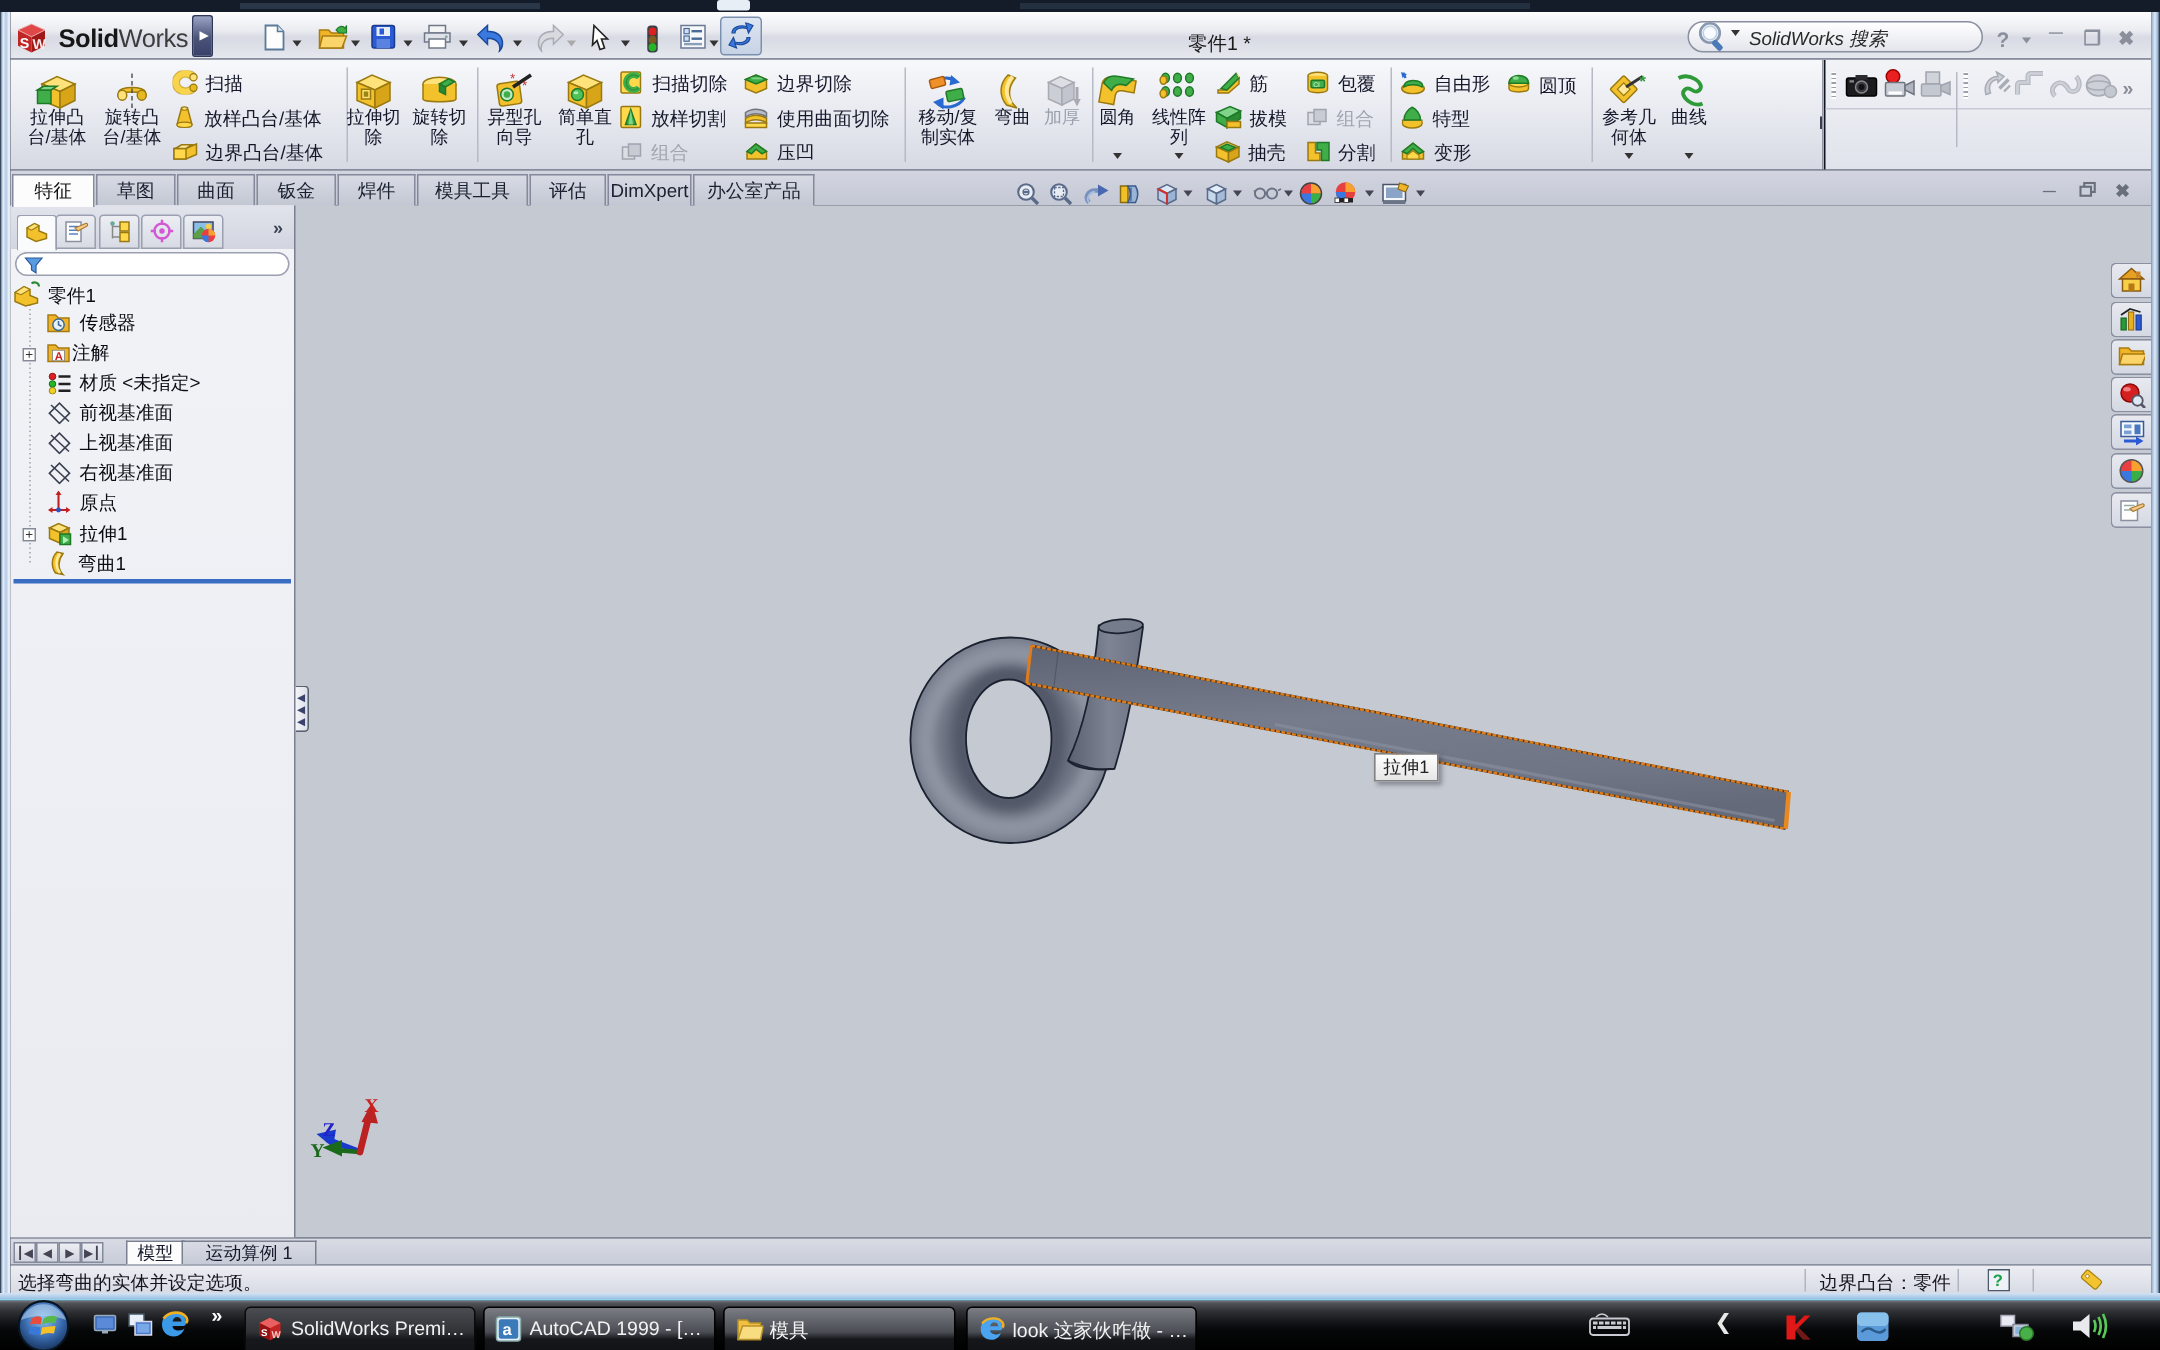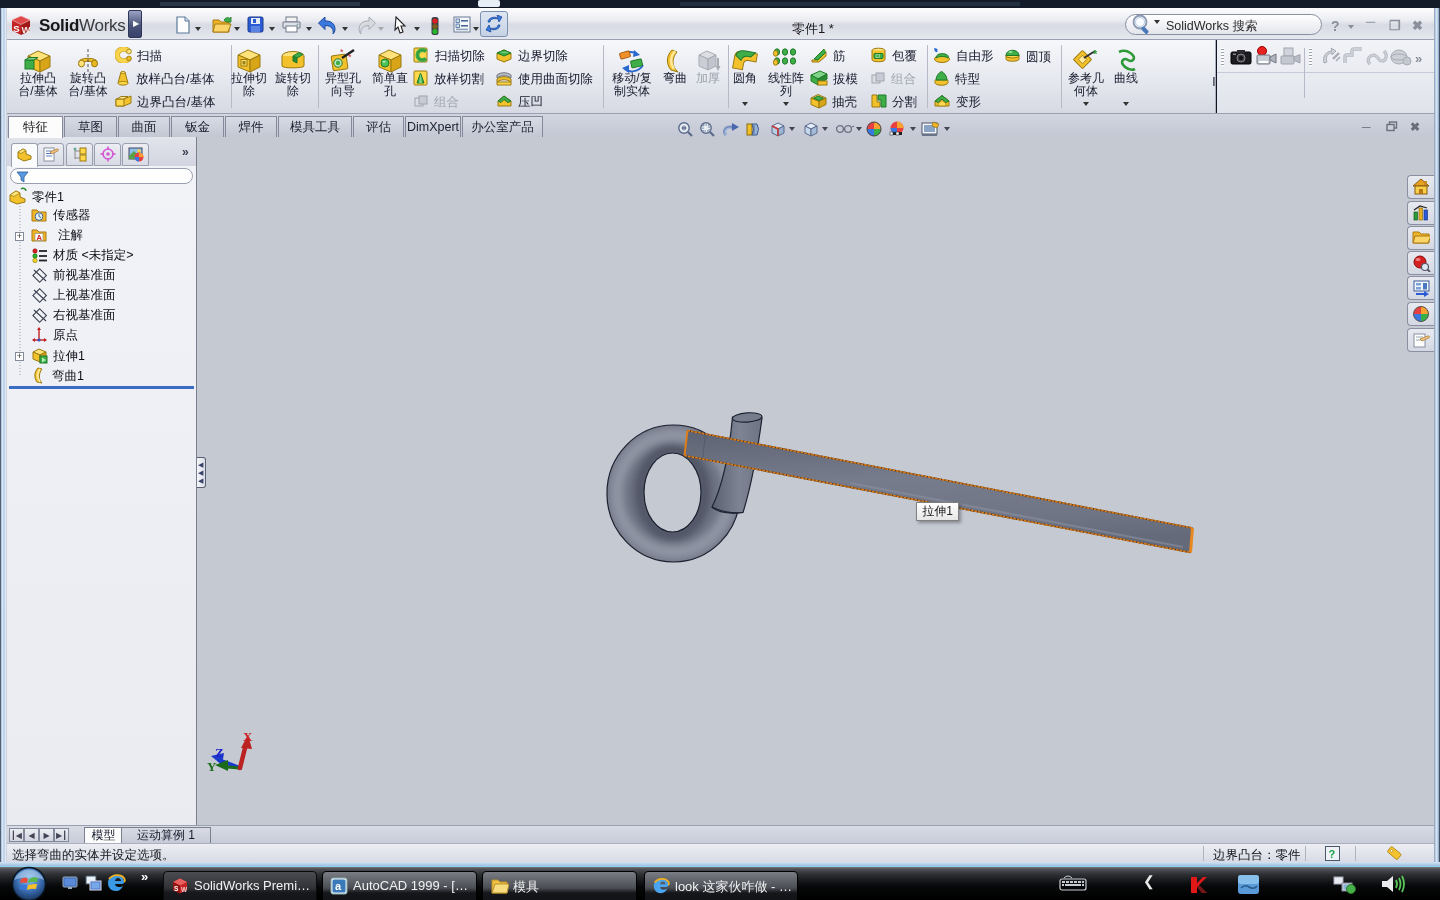--- a/index.html
+++ b/index.html
@@ -14,21 +14,21 @@
 #bb { position:absolute; left:0; top:862px; width:1440px; height:4px;
   background:linear-gradient(#d4e4f4,#9cc0e2); }
 
 #titlebar { position:absolute; left:7px; top:8px; width:1427px; height:32px;
   background:linear-gradient(#fdfdfe,#ebecf1 40%,#d8dae4 55%,#e6e8ef); border-bottom:1px solid #9aa0b0; }
 #titlebar .ti { position:absolute; top:8px; }
 .ddt { position:absolute; top:19px; width:0; height:0; border-left:3.5px solid transparent; border-right:3.5px solid transparent; border-top:4px solid #333; }
 .ddt.gray { border-top-color:#aaa; }
 #doctitle { position:absolute; left:785px; top:12px; font-size:13px; color:#1a1a1a; }
 #searchbox { position:absolute; left:1118px; top:6px; width:197px; height:21px; background:linear-gradient(#ffffff,#e4e5ec); border:1px solid #8a90a0; border-radius:11px; }
-#searchbox .stext { position:absolute; left:40px; top:3px; font-size:12.5px; color:#2a2a2a; }
+#searchbox .stext { position:absolute; left:40px; top:3px; font-size:12.5px; color:#2a2a2a;font-style:italic; }
 .winbtn { position:absolute; top:10px; font-size:13px; color:#8a8f9c; font-weight:bold; }
 
 #ribbon { position:absolute; left:7px; top:40px; width:1209px; height:73px;
   background:linear-gradient(#f7f8fb,#e6e8ef 55%,#d6d9e3); border-right:1px solid #aab0be; }
 #ribbonright { position:absolute; left:1217px; top:40px; width:217px; height:73px; background:linear-gradient(#f2f3f7,#e0e3eb); }
 .big { position:absolute; top:0px; width:56px; height:72px; text-align:center; font-size:12px; color:#15182a; line-height:13px; }
 .big .ic { position:absolute; top:8px; left:50%; transform:translateX(-50%); }
 .big .t { position:absolute; left:0; top:32px; width:100%; }
 .big.gray { color:#9aa0ac; }
 .srow { position:absolute; height:18px; font-size:12.5px; color:#15182a; white-space:nowrap; }
@@ -749,21 +749,21 @@
 <div class="ti2" style="left:24px;top:70px"><svg width="17" height="15" viewBox="0 0 17 15">
         <path d="M1,2 L6,2 L8,4 L15,4 L15,13 L1,13 Z" fill="#f0b429" stroke="#a87b10"></path>
         <circle cx="8" cy="8.5" r="3.8" fill="#e8f0f8" stroke="#3a6a9a"></circle>
         <path d="M8,6 L8,8.5 L10,9.5" fill="none" stroke="#3a6a9a" stroke-width="1"></path>
       </svg><span style="margin-left:5px">传感器</span></div>
 <div class="exp" style="left:8px;top:95px">+</div>
 <div class="ti2" style="left:24px;top:90px"><svg width="17" height="15" viewBox="0 0 17 15">
         <path d="M1,2 L6,2 L8,4 L15,4 L15,13 L1,13 Z" fill="#f0b429" stroke="#a87b10"></path>
         <rect x="4" y="5.5" width="8" height="7" fill="#fff" stroke="#888" stroke-width="0.6"></rect>
         <text x="5.5" y="12" font-size="7.5" font-weight="bold" fill="#d02020">A</text>
-      </svg><span style="margin-left:10px">注解</span></div>
+      </svg><span style="margin-left:0">注解</span></div>
 <div class="ti2" style="left:24px;top:110px"><svg width="18" height="15" viewBox="0 0 18 15">
         <circle cx="4" cy="3" r="2.2" fill="#e02020" stroke="#801010" stroke-width="0.6"></circle>
         <circle cx="4" cy="8" r="2.2" fill="#28b428" stroke="#106a10" stroke-width="0.6"></circle>
         <circle cx="4" cy="12.5" r="2.2" fill="#f0d020" stroke="#8a7a10" stroke-width="0.6"></circle>
         <line x1="8" y1="3" x2="16" y2="3" stroke="#222" stroke-width="1.8"></line>
         <line x1="8" y1="8" x2="16" y2="8" stroke="#222" stroke-width="1.8"></line>
         <line x1="8" y1="12.5" x2="16" y2="12.5" stroke="#222" stroke-width="1.8"></line>
       </svg><span style="margin-left:4px">材质 &lt;未指定&gt;</span></div>
 <div class="ti2" style="left:24px;top:130px"><svg width="18" height="16" viewBox="0 0 18 16">
         <rect x="4" y="4" width="9.5" height="9.5" transform="rotate(45 9 8.5)" fill="none" stroke="#3a4050" stroke-width="1.1"></rect>

